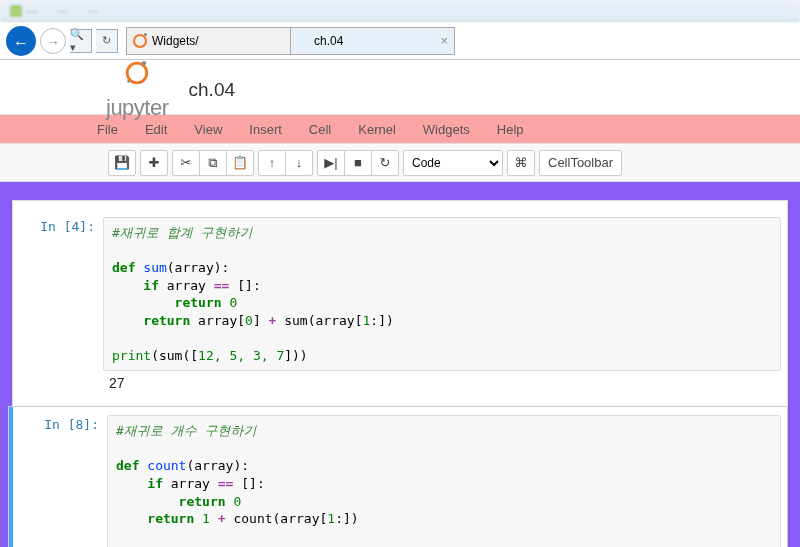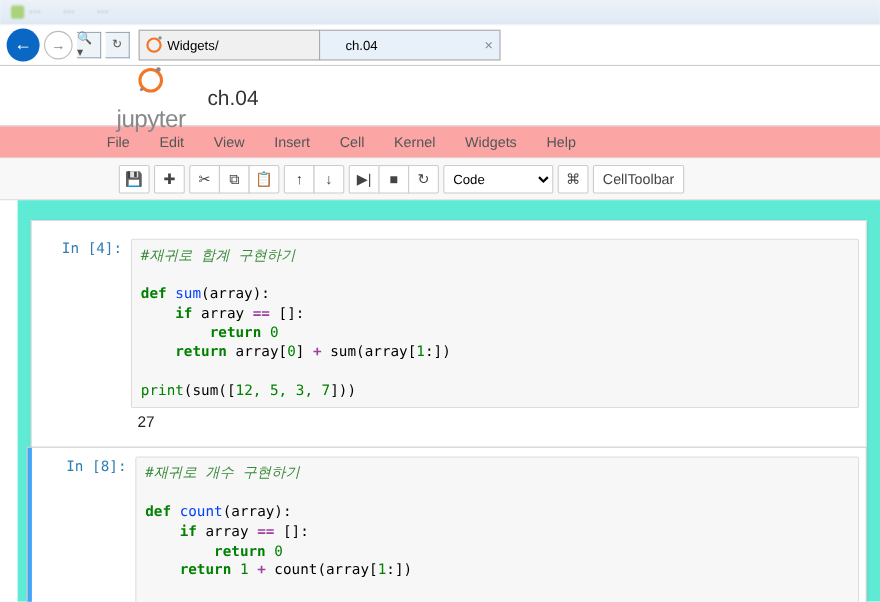--- a/index.html
+++ b/index.html
@@ -30,21 +30,21 @@
   .notebook-name { font-size: 19px; color: #333; margin-left: 6px; }
   .jmenu { height: 30px; border-top: 1px solid #e0e0e0; border-bottom: 1px solid #e0e0e0; display: flex; align-items: flex-end; padding-left: 84px; gap: 1px; background: #fca5a5; }
   .jmenu .mi { padding: 6px 13px; color: #555; font-size: 13px; cursor: default; }
   .jtoolbar { height: 38px; border-bottom: 1px solid #e0e0e0; display: flex; align-items: center; padding-left: 108px; gap: 4px; background: #f8f8f8; }
   .tbtn { width: 28px; height: 26px; border: 1px solid #ccc; background: #fff; display: flex; align-items: center; justify-content: center; font-size: 13px; color: #444; border-radius: 2px; }
   .tgroup { display: flex; }
   .tgroup .tbtn { border-radius: 0; margin-left: -1px; }
   .tgroup .tbtn:first-child { border-radius: 2px 0 0 2px; margin-left: 0; }
   .tgroup .tbtn:last-child { border-radius: 0 2px 2px 0; }
   .tselect { height: 26px; border: 1px solid #ccc; background: #fff; font-size: 12px; padding: 0 4px; width: 100px; border-radius: 2px; }
-  .notebook-area { background: #5eead4; padding: 18px 0; height: 365px; margin-left: 16px; }
+  .notebook-area { background: #8b5cf6; padding: 18px 0; height: 365px; }
   .nb-cont { background: #fff; margin: 0 12px; padding: 8px 0 0 0; border: 1px solid #ddd; box-shadow: 0 1px 3px rgba(0,0,0,0.1); }
   .cell { display: flex; padding: 2px 6px 2px 0; }
   .cell.selected { border-left: 4px solid #42a5f5; background: #fff; margin-left: -4px; padding-left: 4px; box-shadow: 0 0 0 1px #ccc; }
   .prompt { width: 90px; text-align: right; padding: 8px 8px 0 0; font-family: "Consolas", monospace; font-size: 13px; color: #2e7eb3; }
   .code-area { flex: 1; padding: 6px 0 6px 0; }
   .code-input { border: 1px solid #ddd; background: #f7f7f7; padding: 6px 8px; border-radius: 2px; }
   .code-line { font-family: "Consolas", monospace; font-size: 13px; line-height: 1.35; white-space: pre; }
   .c-comment { color: #3a8a3a; font-style: italic; }
   .c-kw { color: #008000; font-weight: bold; }
   .c-func { color: #0040ff; }

